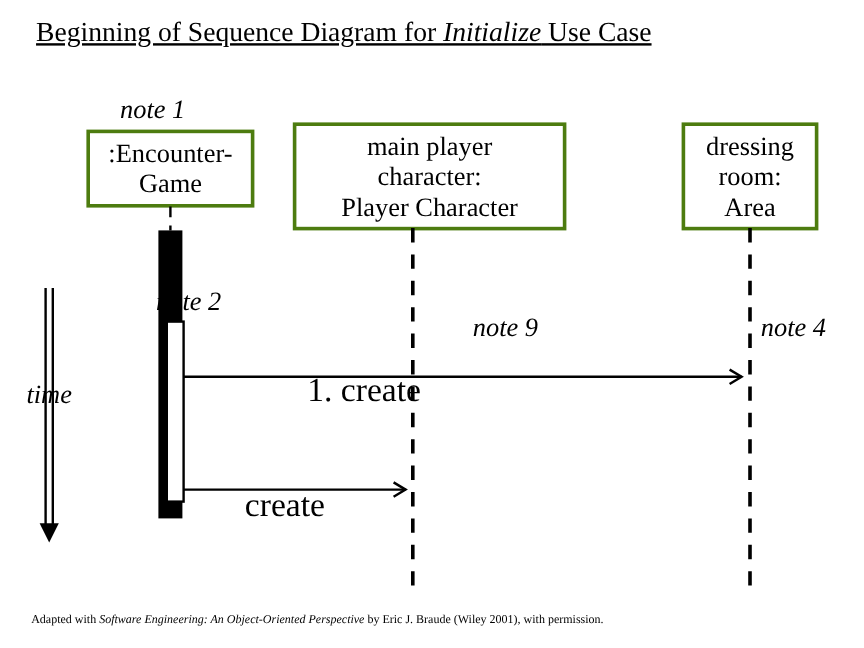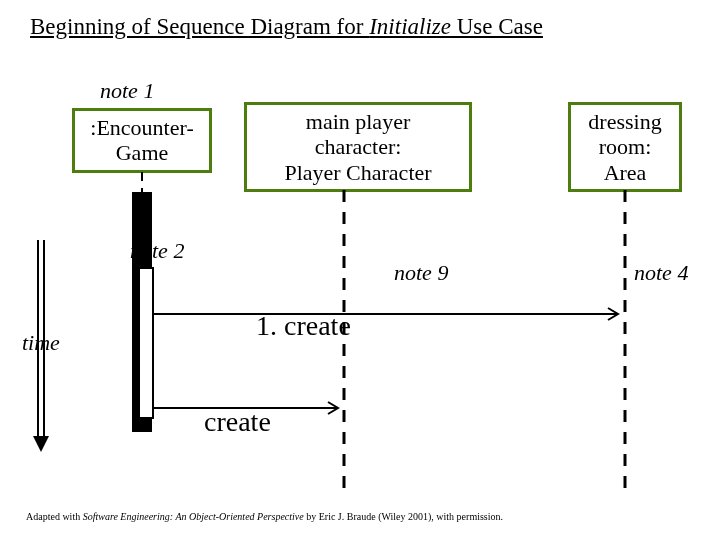--- a/index.html
+++ b/index.html
@@ -90,21 +90,21 @@
 <div class="note" style="left:130px; top:238px;">note 2</div>
 
 <div class="note" style="left:394px; top:260px;">note 9</div>
 
 <div class="note" style="left:634px; top:260px;">note 4</div>
 
 <div class="msg" style="left:256px; top:280px;">1. create</div>
 
 <div class="msg" style="left:204px; top:376px;">create</div>
 
-<div class="axis-label" style="left:22px; top:330px;">time</div>
+<div class="axis-label" style="left:22px; top:316px;">time</div>
 
 <div class="footer">
   <span>Adapted with </span><span class="ital">Software Engineering: An Object-Oriented Perspective</span><span> by Eric J. Braude (Wiley 2001), with permission.</span>
 </div>
 
 <svg class="overlay">
 
   <line x1="38" y1="240" x2="38" y2="440" stroke="#000" stroke-width="2"></line>
   <line x1="44" y1="240" x2="44" y2="440" stroke="#000" stroke-width="2"></line>
   <polygon points="41,452 33,436 49,436" fill="#000"></polygon>

